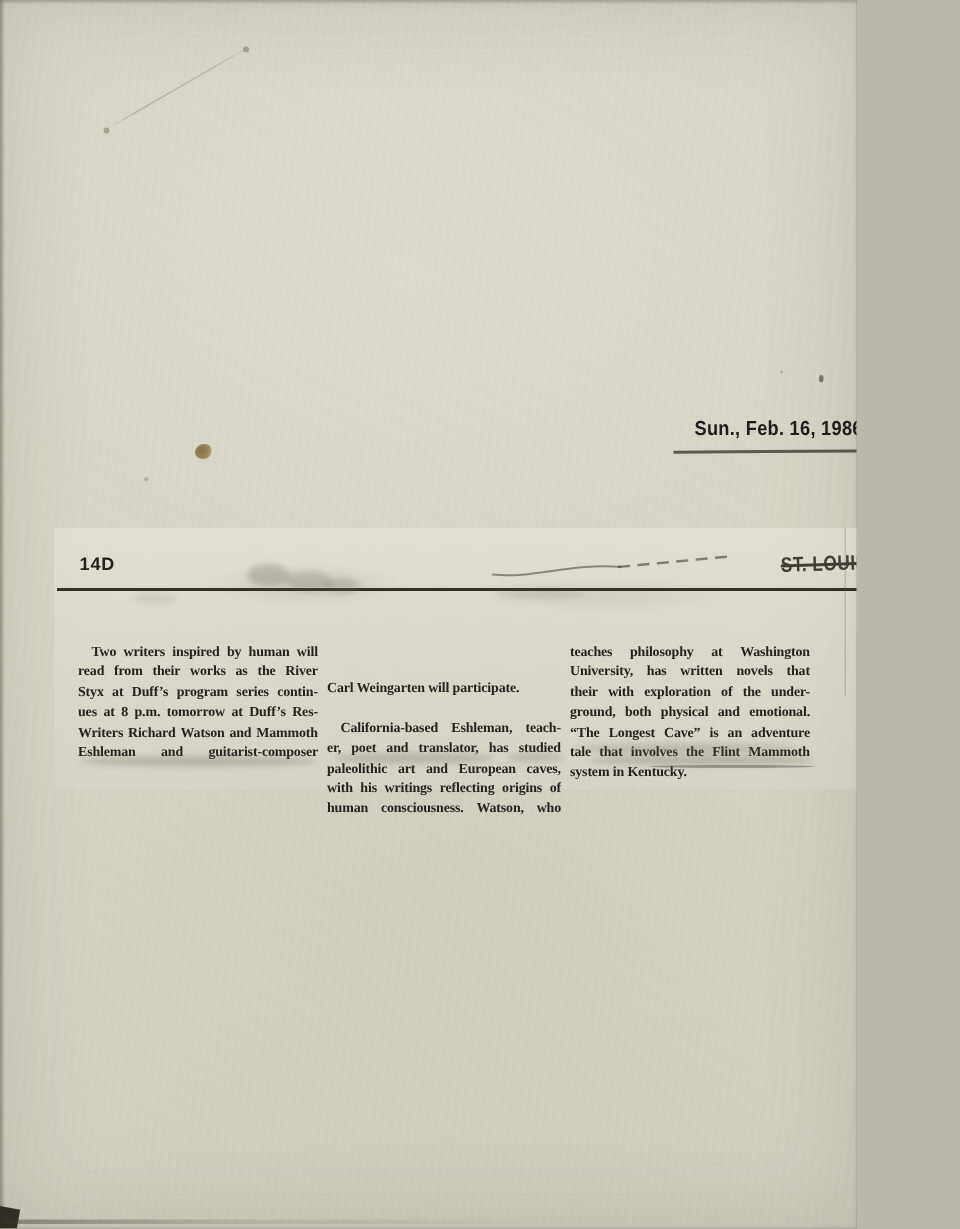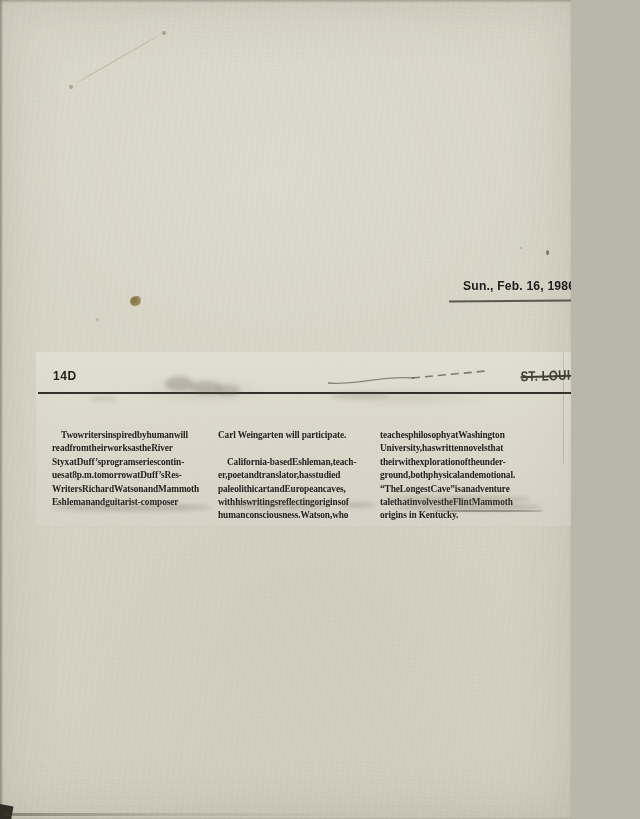--- a/index.html
+++ b/index.html
@@ -49,23 +49,23 @@
   .masthead{position:absolute;left:450px;top:11px;font-weight:bold;font-size:14px;letter-spacing:.4px;
     color:#35322a;transform:scaleX(.82) rotate(-1.6deg);transform-origin:100% 50%;white-space:nowrap;
     text-decoration:line-through;text-decoration-thickness:2px;opacity:.92;}
   .rule{position:absolute;left:2px;top:40px;width:594px;height:2px;background:#33312a;}
   .headline{position:absolute;left:17px;top:45px;margin:0;font-family:"Liberation Serif",serif;
     font-weight:bold;font-size:23.5px;letter-spacing:-.2px;color:#1b1813;white-space:nowrap;}
   
   .col{position:absolute;top:77px;height:96px;overflow:hidden;font-family:"Liberation Serif",serif;
     font-weight:bold;font-size:9.3px;color:#252320;}
   .c0{left:16px;width:160px;}
-  .c1{left:182px;width:156px;}
+  .c1{left:182px;width:156px;margin-top:24px;}
   .c2{left:344px;width:160px;}
-  .tl{display:flex;height:13.4px;line-height:13.4px;white-space:nowrap;overflow:hidden;letter-spacing:-.1px;}
+  .tl{display:flex;justify-content:space-between;height:13.4px;line-height:13.4px;white-space:nowrap;overflow:hidden;letter-spacing:-.1px;}
   .ll{height:13.4px;line-height:13.4px;white-space:nowrap;overflow:hidden;text-align:left;letter-spacing:-.1px;}
   .ind{padding-left:9px;}
   .gap{height:13.4px;}
   
   .smudge{position:absolute;border-radius:50%;background:#6e695d;filter:blur(2px);}
   .fp1{left:165px;top:376px;width:28px;height:15px;opacity:.30;}
   .fp2{left:190px;top:381px;width:32px;height:13px;opacity:.26;}
   .fp3{left:216px;top:385px;width:24px;height:11px;opacity:.24;}
   .hs1{left:330px;top:392px;width:60px;height:7px;opacity:.18;}
   .hs2{left:88px;top:396px;width:30px;height:6px;opacity:.15;}
@@ -235,21 +235,21 @@
           <span>adventure</span>
         </div>
       <div class="tl">
           <span>tale</span>
           <span>that</span>
           <span>involves</span>
           <span>the</span>
           <span>Flint</span>
           <span>Mammoth</span>
         </div>
-      <div class="ll">origins in Kentucky.</div>
+      <div class="ll">system in Kentucky.</div>
     </div>
   </div>
 
   <div class="smudge fp1"></div>
   <div class="smudge fp2"></div>
   <div class="smudge fp3"></div>
   <div class="smudge hs1"></div>
   <div class="smudge hs2"></div>
   <div class="smudge bs1"></div>
   <div class="smudge bs2"></div>

